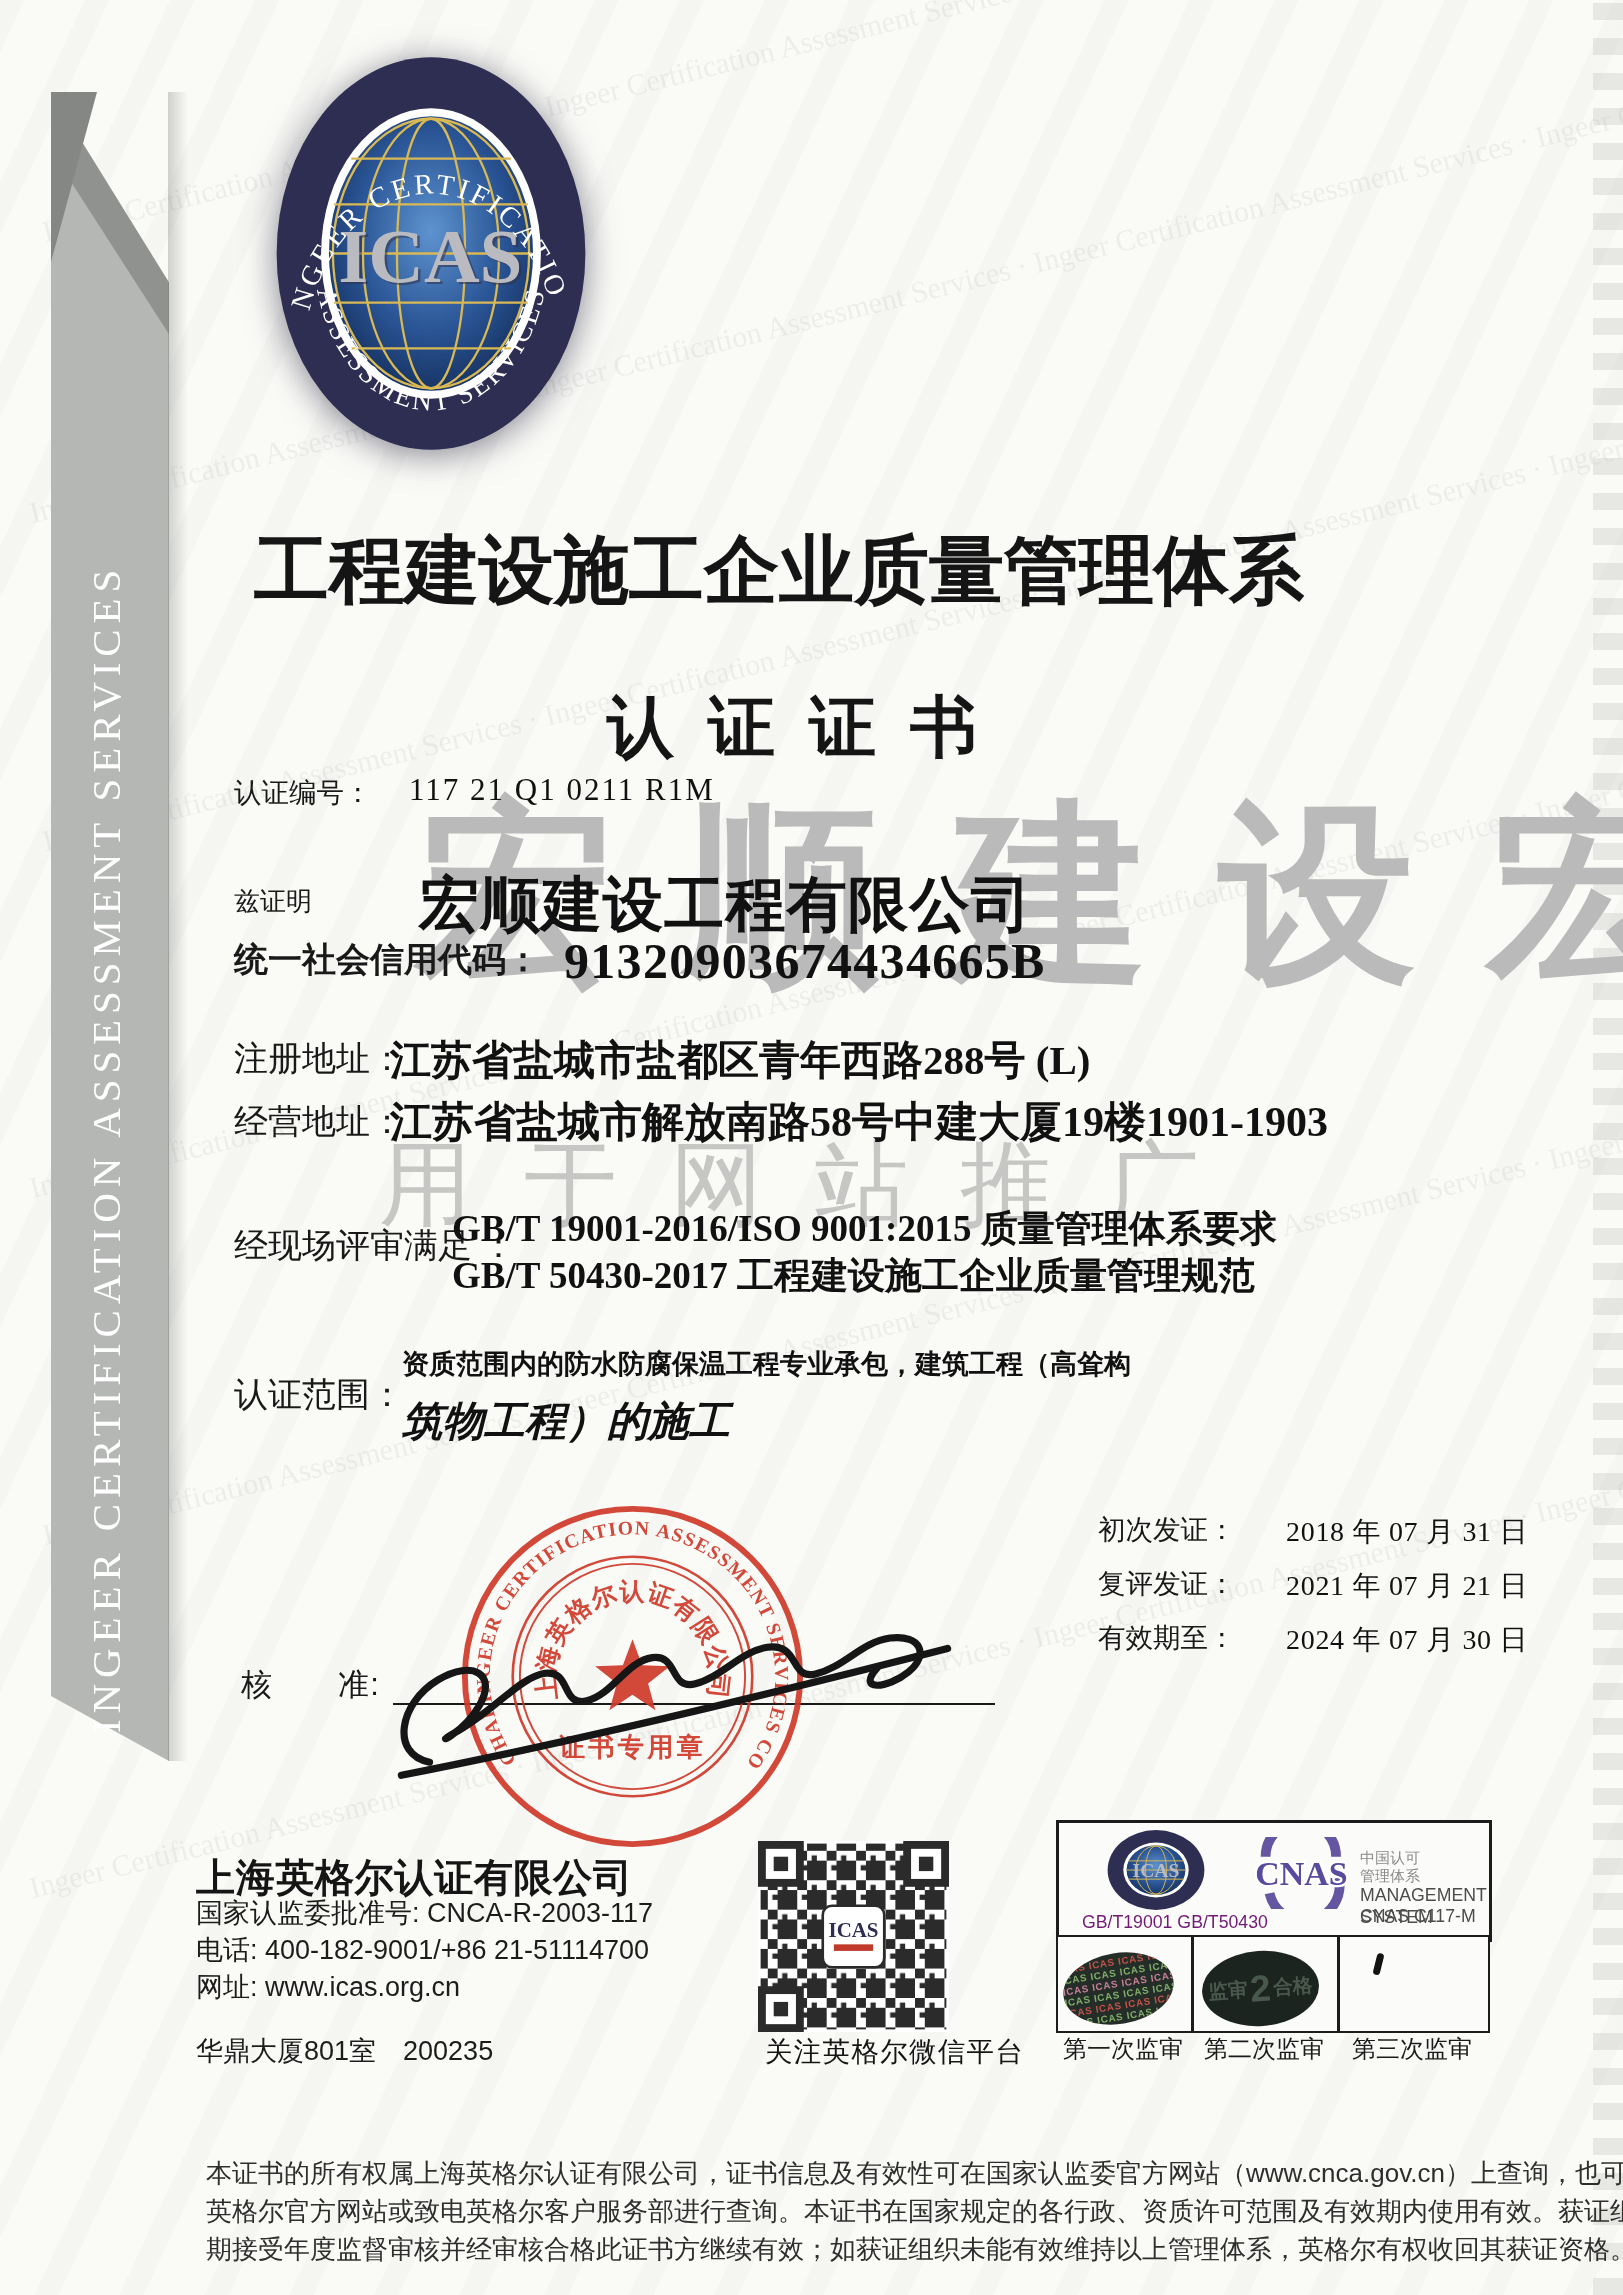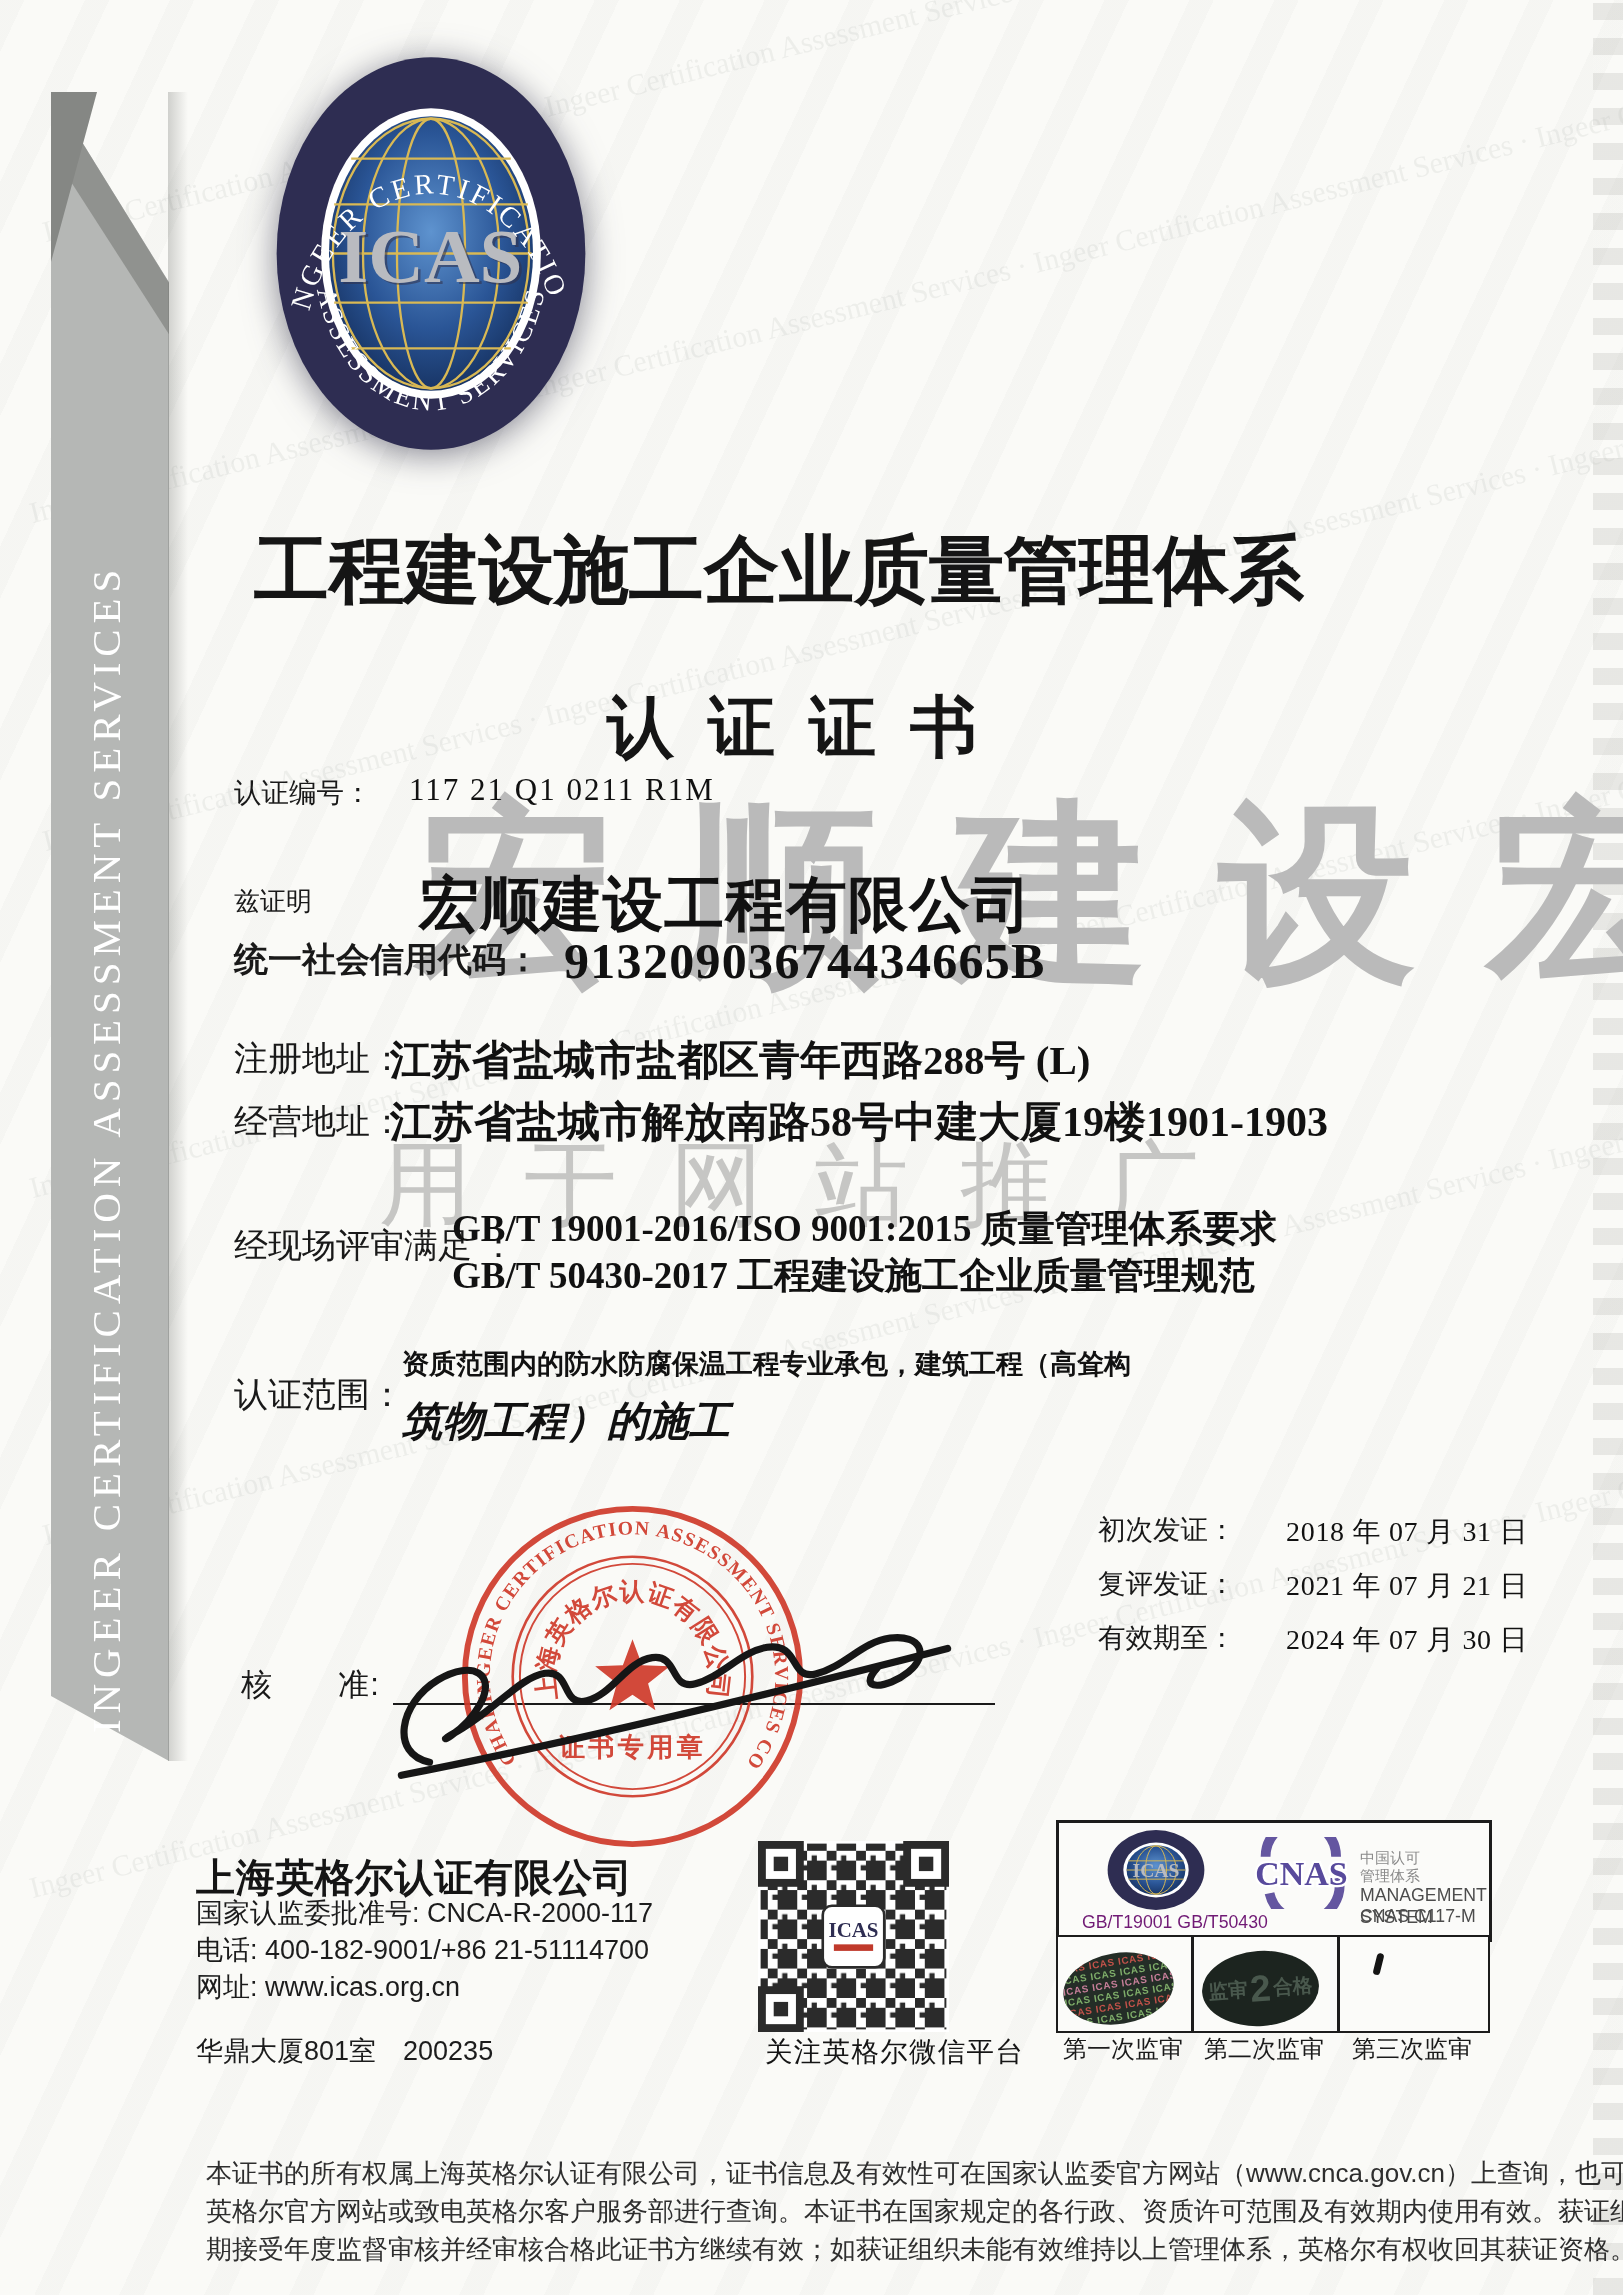--- a/index.html
+++ b/index.html
@@ -203,21 +203,21 @@
   </svg>
 
   <svg class="abs" style="left:367px;top:1591px" width="615" height="196" viewBox="0 0 940 300">
     <g stroke="#161616" stroke-width="11" fill="none" stroke-linecap="round" stroke-linejoin="round">
       <path d="M95,262 C35,250 48,172 108,136 C162,104 198,128 172,174 C146,220 96,238 132,218 C192,186 232,132 272,126 C312,120 296,178 336,168 C376,158 396,108 436,102 C476,96 462,152 502,142 C542,132 572,92 612,86 C662,79 646,137 686,127 C731,116 756,78 800,72 C848,66 860,98 828,124 C796,150 748,154 780,118"></path>
       <path d="M52,282 C300,234 600,162 888,88"></path>
     </g>
   </svg>
 
   <div class="abs" id="issuer-name">上海英格尔认证有限公司</div>
-  <div class="abs info" style="top:1895px">国家认监委批准号: CNCA-R-2000-117</div>
+  <div class="abs info" style="top:1895px">国家认监委批准号: CNCA-R-2003-117</div>
   <div class="abs info" style="top:1932px">电话: 400-182-9001/+86 21-51114700</div>
   <div class="abs info" style="top:1969px">网址: www.icas.org.cn</div>
   <div class="abs info" style="top:2033px">华鼎大厦801室　200235</div>
 
   <svg class="abs" style="left:758px;top:1841px" width="191" height="191" viewBox="0 0 292 292">
     <defs>
       <pattern id="qrp" width="45" height="45" patternUnits="userSpaceOnUse">
         <rect x="0" y="0" width="15" height="15" fill="#2b2b2b"></rect>
         <rect x="30" y="0" width="15" height="15" fill="#2b2b2b"></rect>
         <rect x="15" y="15" width="15" height="15" fill="#2b2b2b"></rect>

